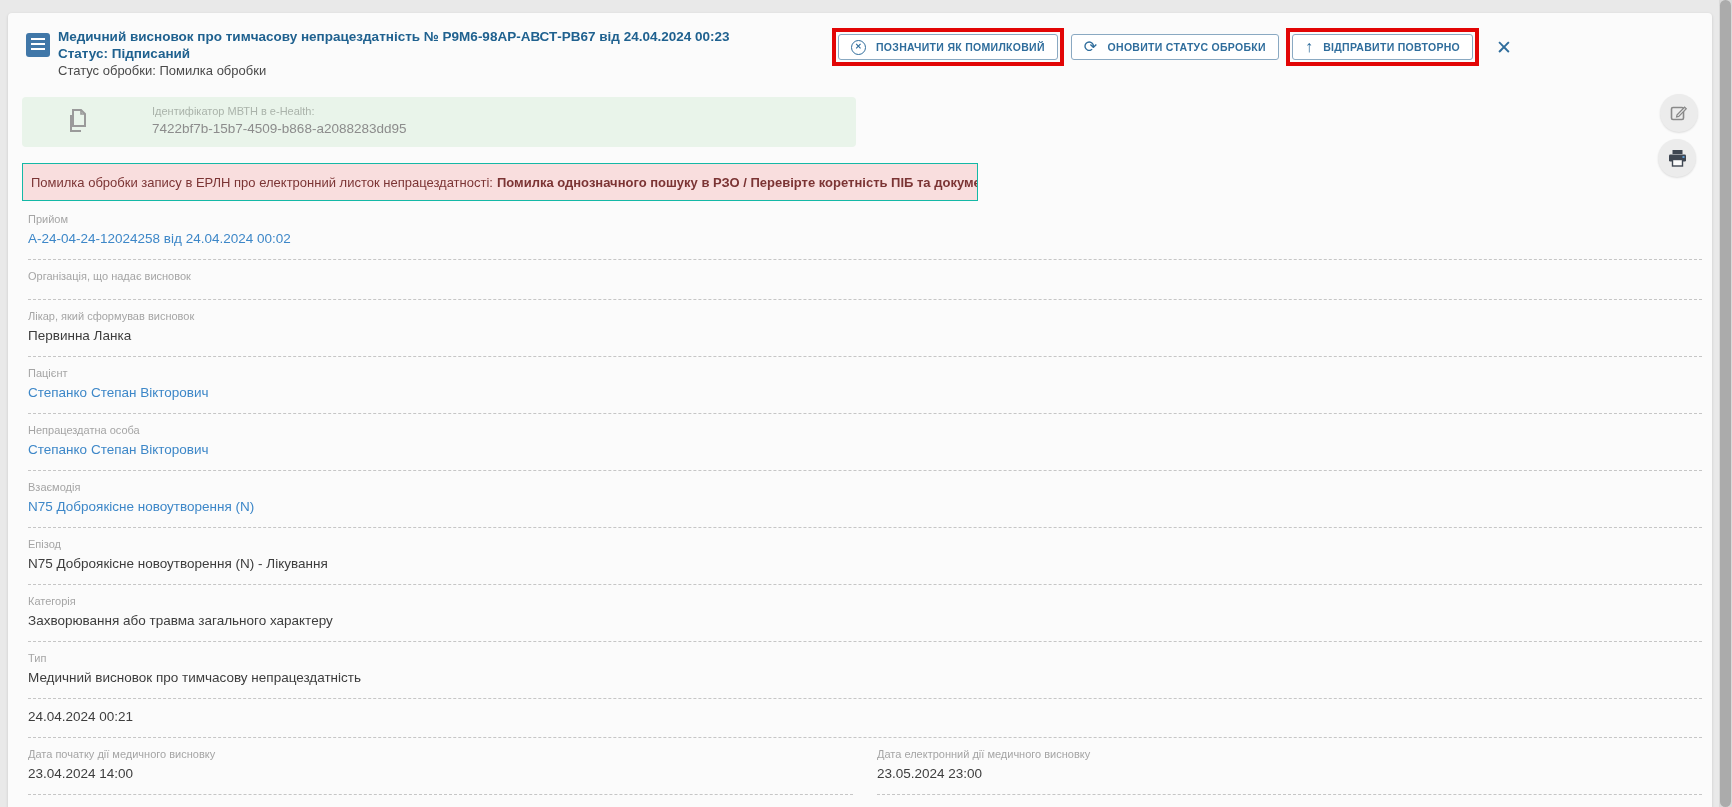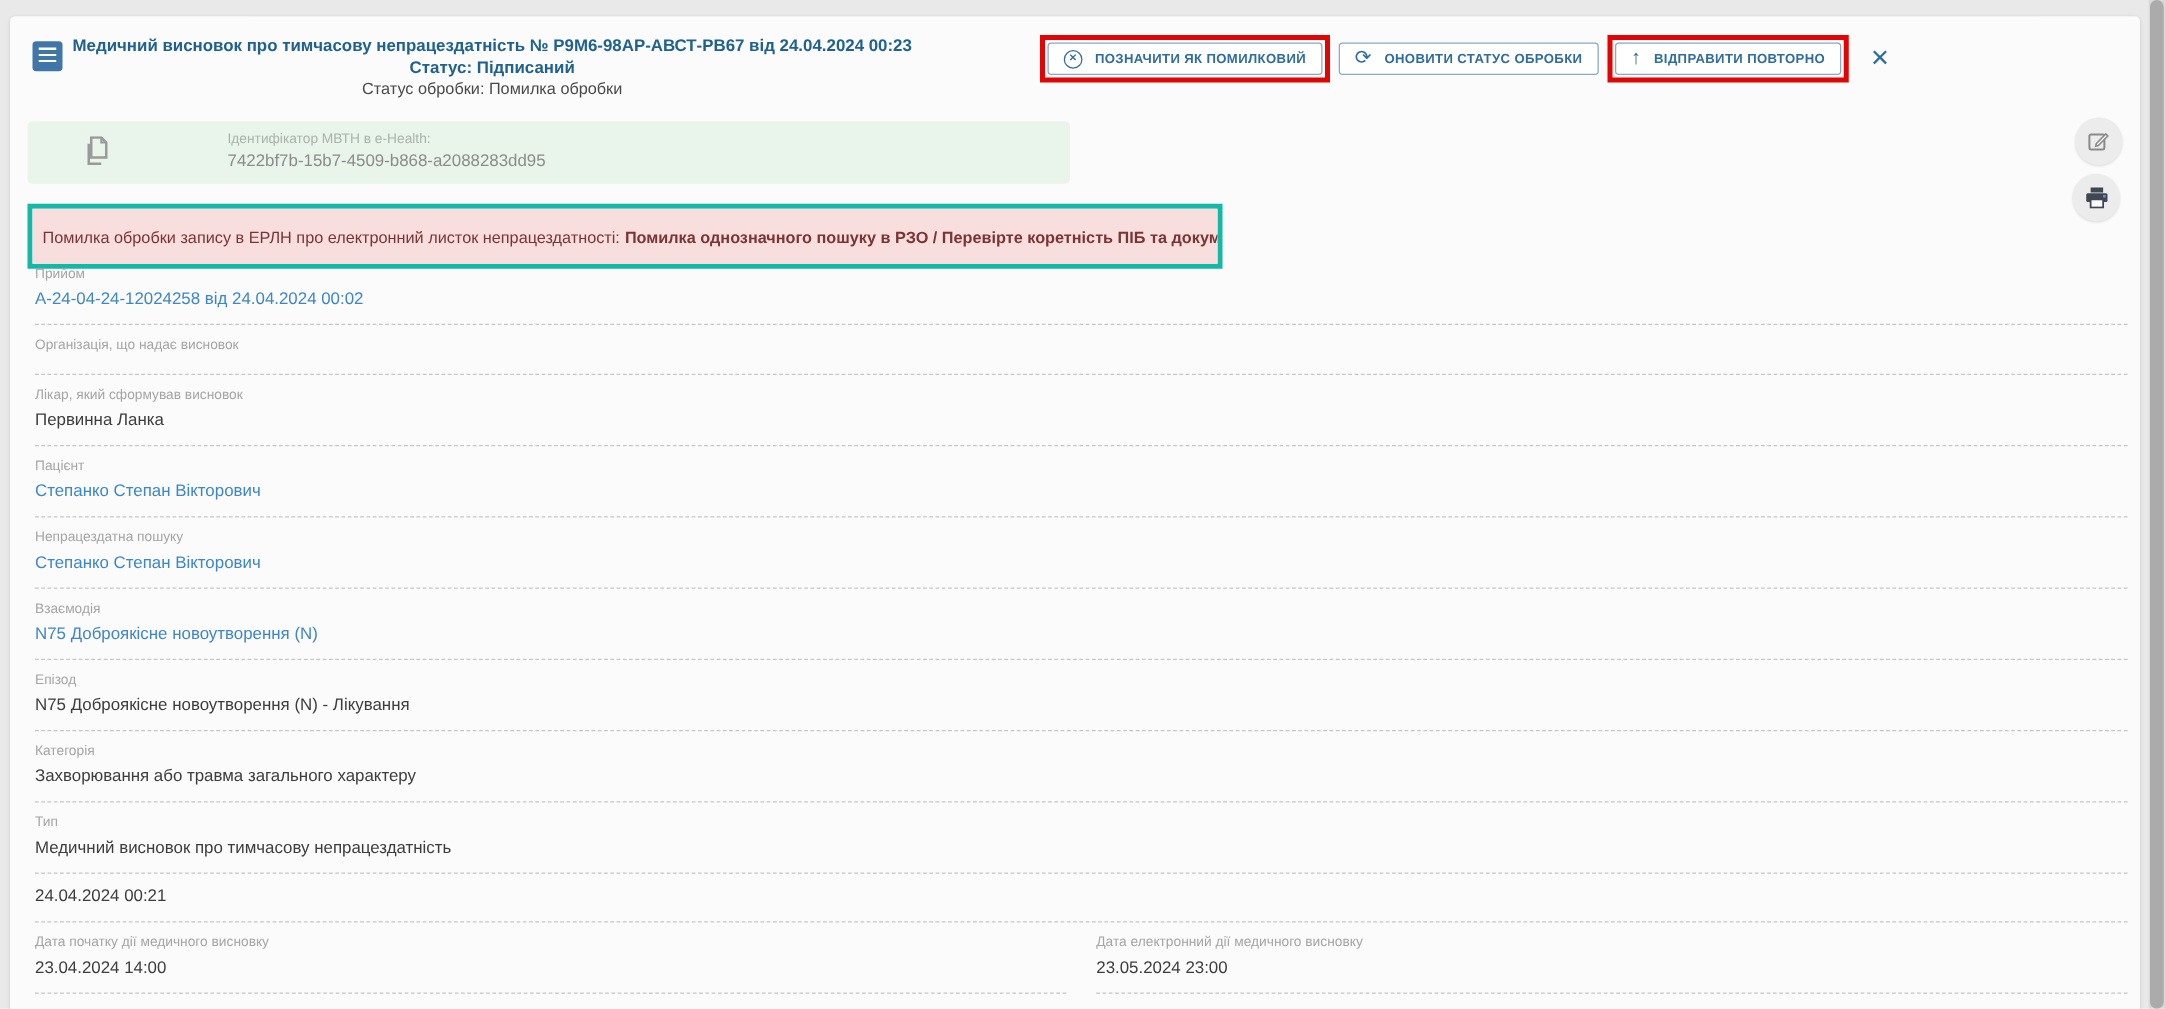--- a/index.html
+++ b/index.html
@@ -17,21 +17,21 @@
   }
   
   .doc-icon {
     position: absolute; left: 18px; top: 20px; width: 24px; height: 24px;
     background: #4077a8; border-radius: 3px;
   }
   .doc-icon:before{
     content:""; position:absolute; left:5px; right:5px; top:5px; height:14px;
     background: repeating-linear-gradient(#fff 0 2px, #4077a8 2px 5px);
   }
-  .head-text { position: absolute; left: 50px; top: 15px; text-align: center; }
+  .head-text { position: absolute; left: 50px; top: 15px; }
   .head-title { font-size: 13.5px; font-weight: bold; color: #1f618f; line-height: 17px; }
   .head-status { font-size: 13.5px; font-weight: bold; color: #1f618f; line-height: 17px; }
   .head-proc { font-size: 13px; color: #4a4a4a; line-height: 17px; }
   .toolbar {
     position: absolute; top: 15px; right: 200px;
     display: flex; align-items: center; gap: 7px;
   }
   .annot { border: 4px solid #e20505; padding: 2px; background: transparent; }
   .btn {
     height: 26px; display: flex; align-items: center; gap: 10px;
@@ -59,27 +59,27 @@
     box-shadow: 0 1px 2px rgba(0,0,0,.12);
   }
   .fab-edit { right: 14px; top: 81px; }
   .fab-print { right: 16px; top: 126px; }
   
   .idbox {
     position: absolute; left: 14px; top: 84px; width: 834px; height: 50px;
     background: #e9f4ea; border-radius: 4px;
   }
   .copy-icon { position: absolute; left: 44px; top: 12px; width: 22px; height: 26px; cursor: pointer; }
-  .idbox-text { position: absolute; left: 160px; top: 6px; }
+  .idbox-text { position: absolute; left: 130px; top: 6px; }
   .idbox-label { font-size: 11px; color: #aab3aa; line-height: 16px; }
   .idbox-value { font-size: 13.5px; color: #8c8c8c; line-height: 20px; }
   
   .err-annot {
-    position: absolute; left: 14px; top: 150px; width: 956px; height: 52px;
-    border: 4px solid #14b8a6;
+    position: absolute; left: 14px; top: 150px; width: 956px; height: 38px;
+    border: 1px solid #14b8a6;
   }
   .err-box {
     width: 100%; height: 100%; background: #f9dede;
     display: flex; align-items: center; padding: 0 8px;
     font-size: 13px; color: #7b3434; white-space: nowrap; overflow: hidden;
   }
   .err-box b { margin-left: 4px; }
   
   .fields { position: absolute; left: 12px; top: 190px; width: 1682px; padding-left: 8px; }
   .frow { border-bottom: 1px dashed #c6c6c6; padding: 9px 0 12px 0; }
@@ -176,21 +176,21 @@
       </div>
       <div class="frow">
         <div class="lab">Лікар, який сформував висновок</div>
         <div class="val">Первинна Ланка</div>
       </div>
       <div class="frow">
         <div class="lab">Пацієнт</div>
         <div class="val link">Степанко Степан Вікторович</div>
       </div>
       <div class="frow">
-        <div class="lab">Непрацездатна пошуку</div>
+        <div class="lab">Непрацездатна особа</div>
         <div class="val link">Степанко Степан Вікторович</div>
       </div>
       <div class="frow">
         <div class="lab">Взаємодія</div>
         <div class="val link">N75 Доброякісне новоутворення (N)</div>
       </div>
       <div class="frow">
         <div class="lab">Епізод</div>
         <div class="val">N75 Доброякісне новоутворення (N) - Лікування</div>
       </div>

